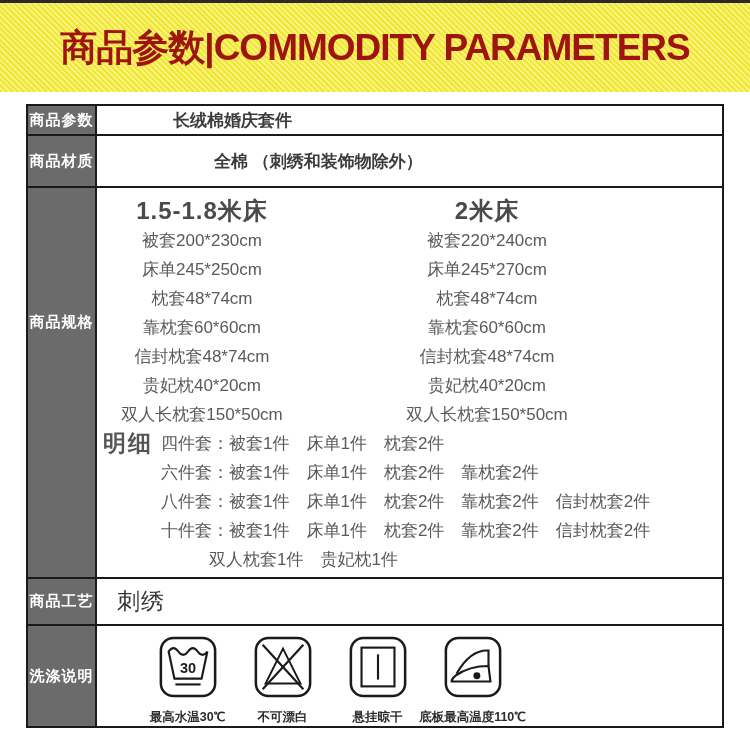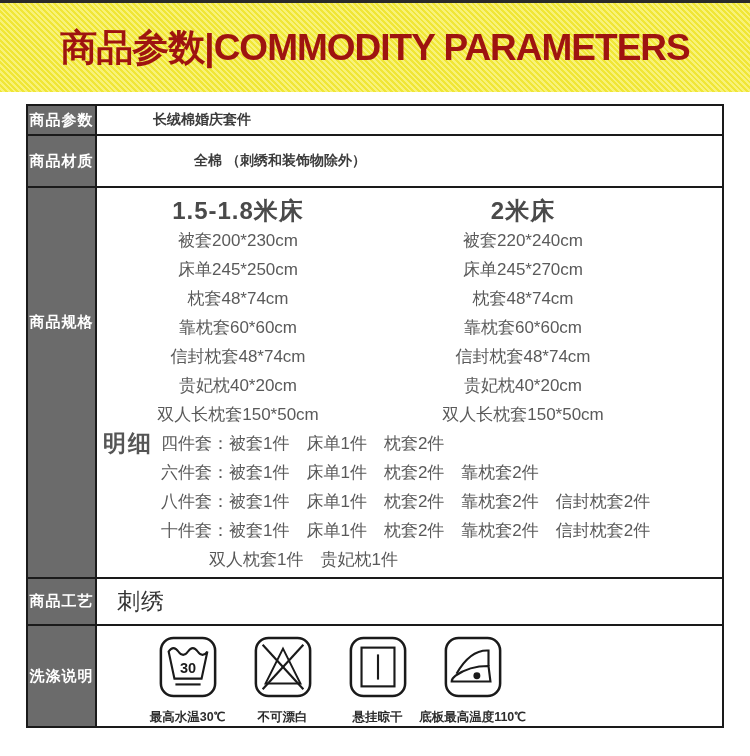--- a/index.html
+++ b/index.html
@@ -27,30 +27,30 @@
   .label-cell {
     flex:0 0 67px; width:67px; background:#6b6b6b; border-right:2px solid #1a1a1a;
     color:#ffffff; font-size:15px; font-weight:bold; letter-spacing:1px;
     display:flex; align-items:center; justify-content:center;
   }
   .value-cell { flex:1; min-width:0; }
 
   .row-name { height:28px; }
   .row-material { height:50px;gap:41px; }
   .row-name .value-cell, .row-material .value-cell {
-    display:flex; align-items:center; padding-left:56px;
-    font-size:14px; font-weight:bold; color:#3c3c3c;
+    display:flex; align-items:center; padding-left:76px;
+    font-size:17px; font-weight:bold; color:#3c3c3c;
   }
 
   .row-specs { height:389px; }
   .row-specs .label-cell {
     align-items:flex-start; padding-top:125px; box-sizing:content-box;
   }
   .specs-cell { padding-top:8px; }
-  .spec-cols { display:flex;padding-left:36px; }
+  .spec-cols { display:flex; }
   .spec-col { text-align:center; }
   .col-a { width:210px; }
   .col-b { width:230px; margin-left:65px; }
   .spec-header { font-size:24px; font-weight:bold; color:#4a4a4a; height:30px; line-height:30px; letter-spacing:1px; }
   .spec-item { font-size:17px; color:#5a5a5a; line-height:29px; white-space:nowrap; }
   .spec-col .spec-item:first-of-type { margin-top:12px; }
 
   .detail-block { display:flex; margin-top:0; }
   .detail-label { font-size:23px; font-weight:bold; color:#555555; margin-left:6px; line-height:29px; letter-spacing:2px; }
   .detail-lines { margin-left:8px; }

